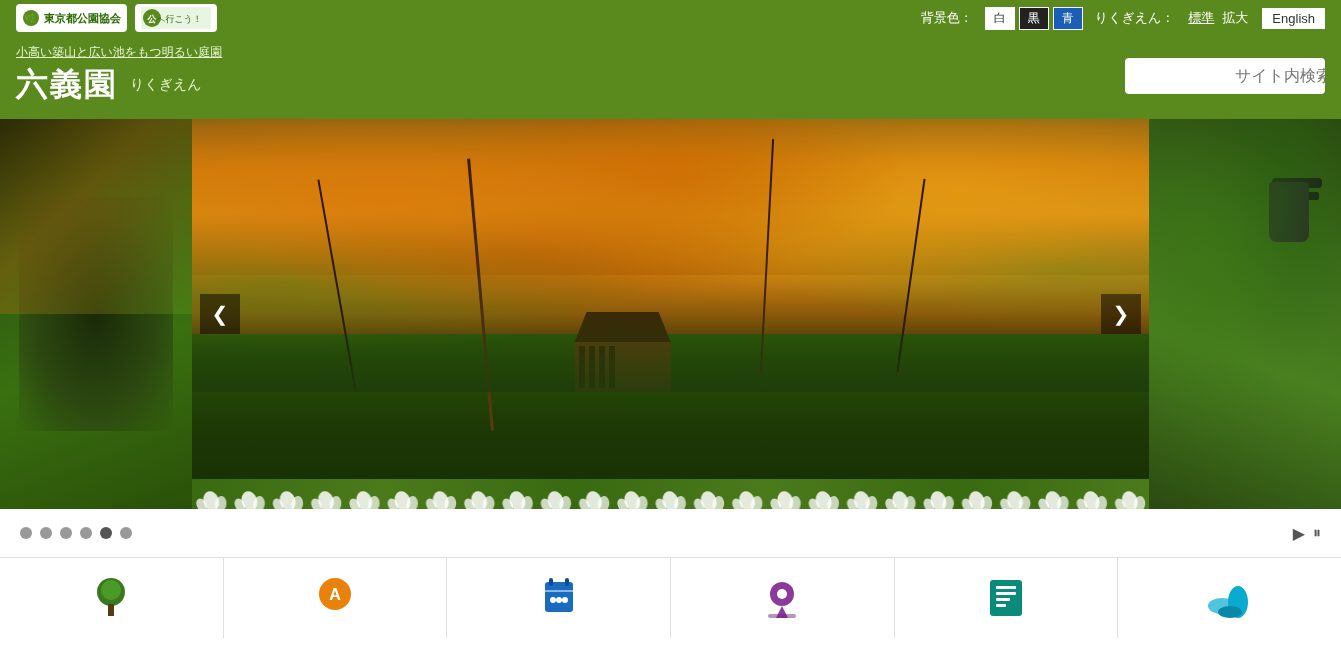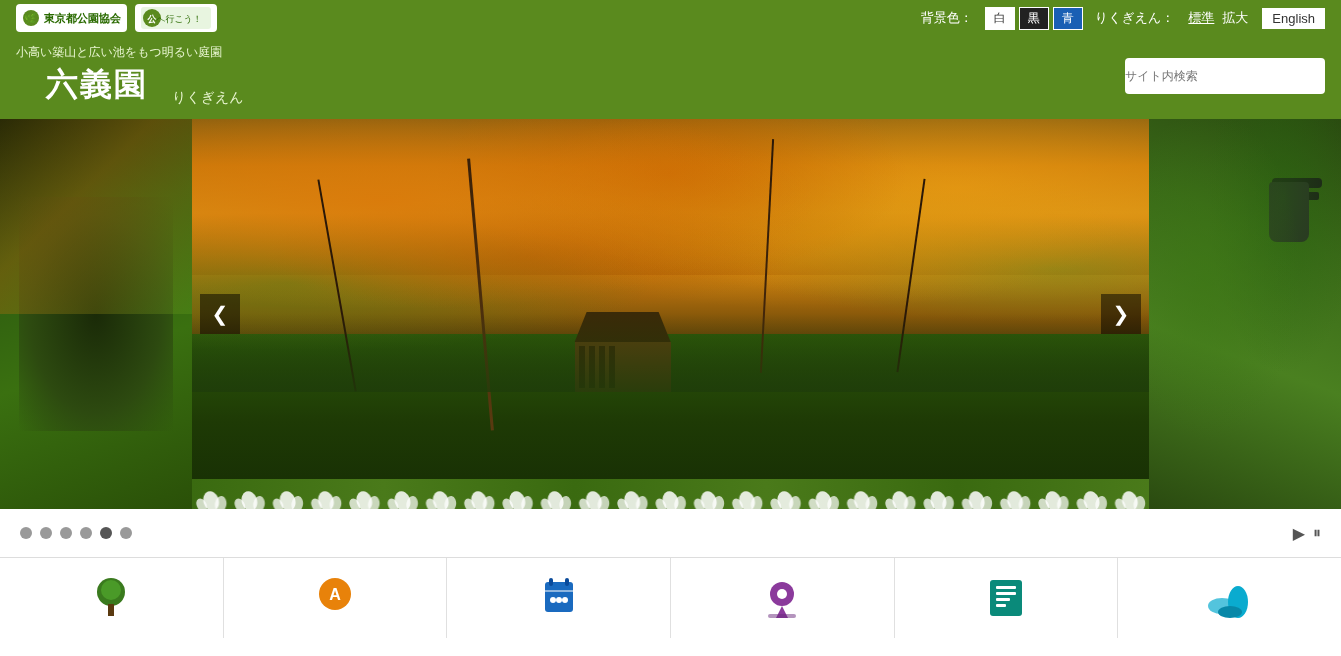--- a/index.html
+++ b/index.html
@@ -85,26 +85,26 @@
       display: flex;
       align-items: center;
       justify-content: space-between;
       padding: 8px 16px 12px 16px;
     }
     .site-title-area {}
     .site-subtitle {
       font-size: 12px;
       color: #e8f5d0;
       margin-bottom: 2px;
+      text-decoration: underline;
     }
     .site-title {
       display: flex;
-      align-items: flex-end;
-      gap: 24px;
-      margin-left: 30px;
+      align-items: center;
+      gap: 12px;
     }
     .site-title-main {
       font-size: 32px;
       font-weight: bold;
       color: #fff;
       letter-spacing: 2px;
     }
     .site-title-reading {
       font-size: 14px;
       color: #e8f5d0;
@@ -116,24 +116,25 @@
       background: #fff;
       border-radius: 4px;
       overflow: hidden;
       width: 200px;
       height: 36px;
     }
     .search-input {
       border: none;
       outline: none;
       padding: 0 0;
-      font-size: 12px;
+      font-size: 16px;
       flex: 1;
       color: #666;
       background: transparent;
+      text-align: right;
     }
     .search-btn {
       background: transparent;
       border: none;
       padding: 0 10px;
       cursor: pointer;
       display: flex;
       align-items: center;
     }
 

